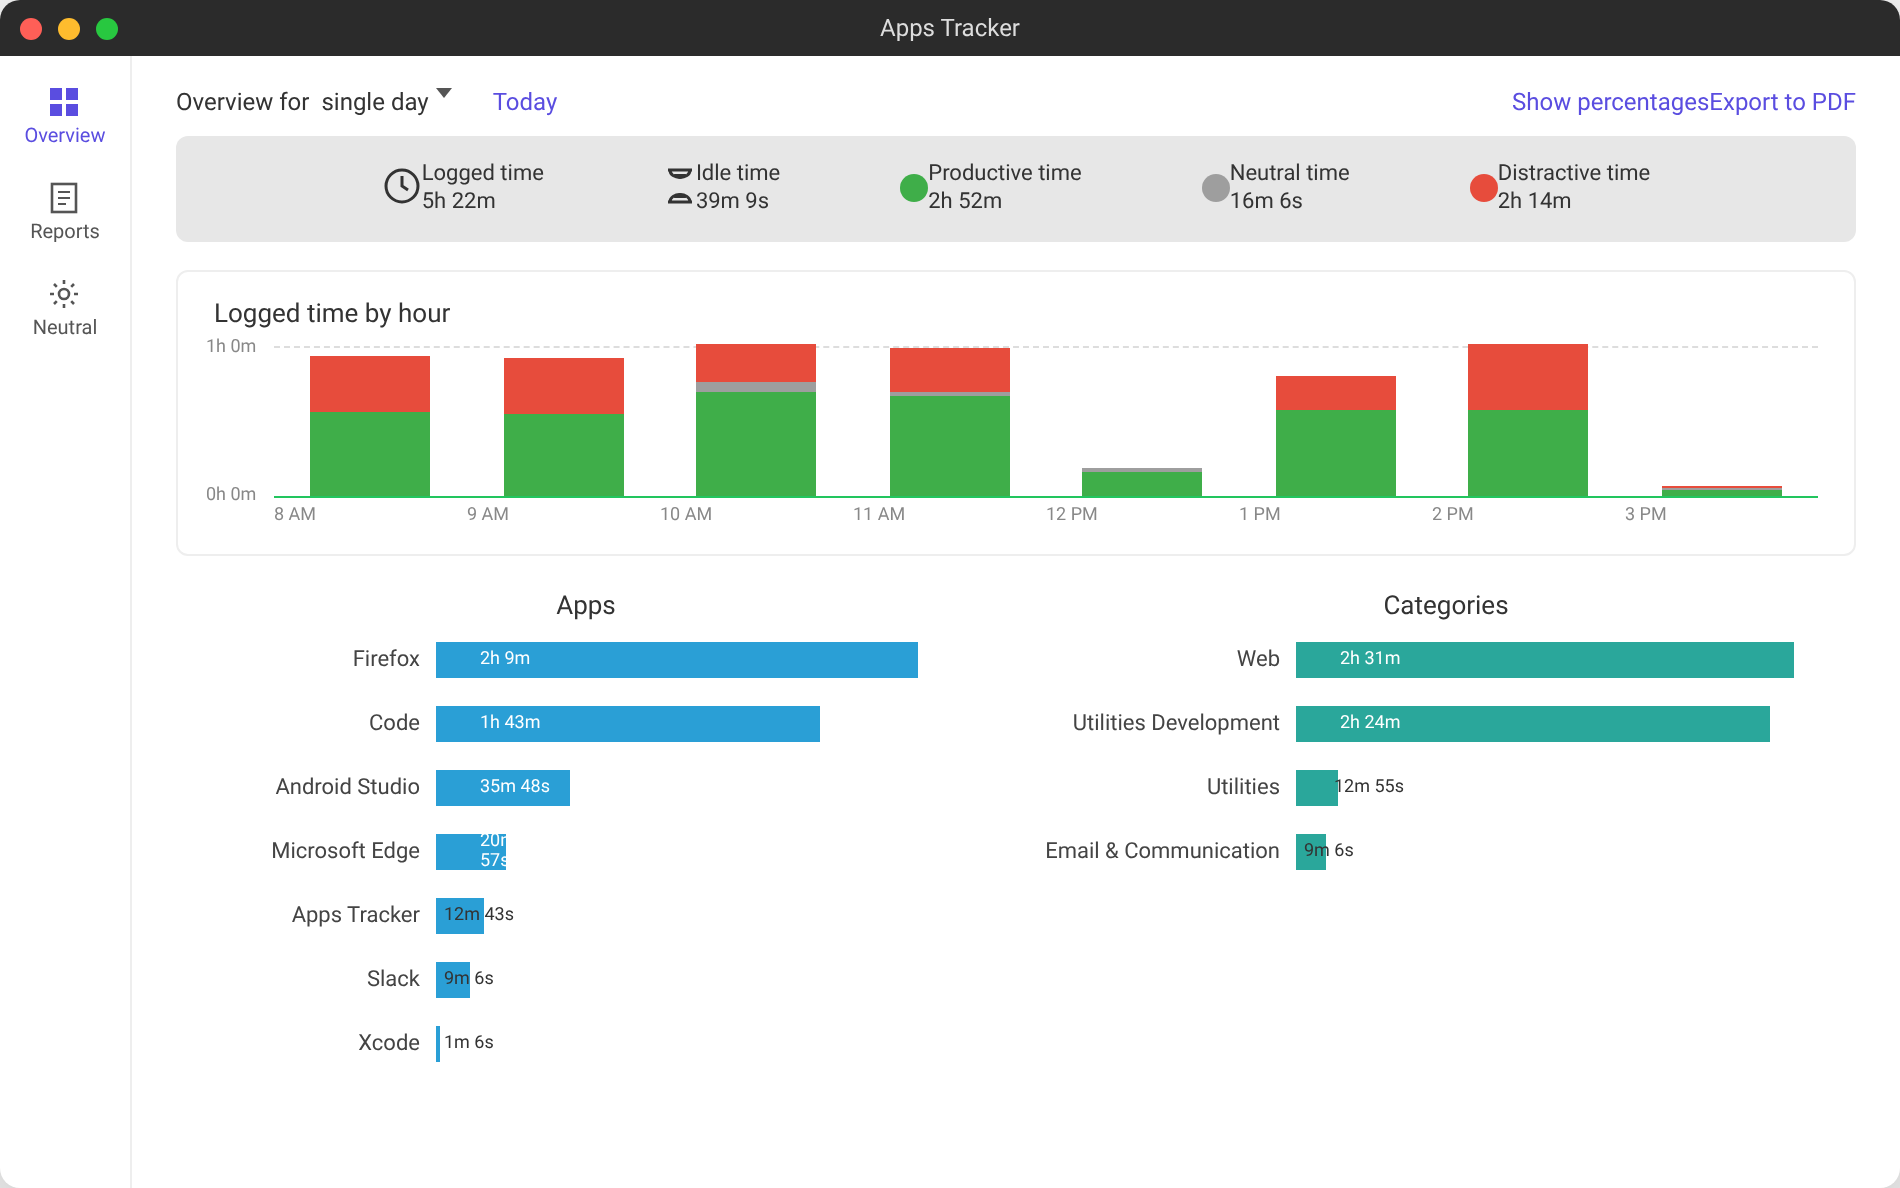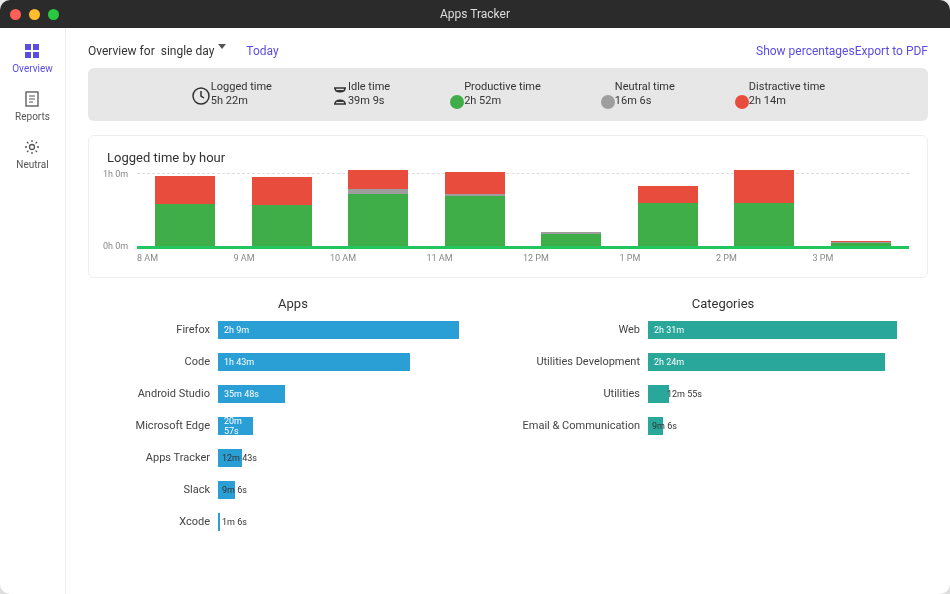--- a/index.html
+++ b/index.html
@@ -15,41 +15,41 @@
   .side-item { display:flex; flex-direction:column; align-items:center; gap:3px; font-size:10px; color:#555; cursor:pointer;}
   .side-item.active { color:#5a4de0;}
   .side-item .ico { width:18px; height:18px; display:flex; align-items:center; justify-content:center;}
   .main { flex:1; overflow:auto; padding:16px 22px;}
   .toprow { display:flex; align-items:center; justify-content:space-between; margin-bottom:10px;}
   .toprow-left { display:flex; align-items:center; gap:6px; font-size:12px; color:#333;}
   .dropdown { display:inline-flex; gap:4px; cursor:pointer;}
   .link { color:#5a4de0; cursor:pointer;}
   .toprow-right { display:flex; }
   .summary { background:#e7e7e7; border-radius:6px; padding:12px 24px; display:flex; justify-content:center; gap:60px; align-items:center;}
-  .summary-item { display:flex; align-items:flex-end; gap:0;}
+  .summary-item { display:flex; align-items:center; gap:0;}
   .summary-item .txt { display:flex; flex-direction:column; line-height:1.3;}
   .summary-item .lbl{font-size:11px;} .summary-item .val{font-size:11px;}
   .legend-dot { width:14px; height:14px; border-radius:50%;}
   .card { border:1px solid #eee; border-radius:6px; margin-top:14px; padding:14px 18px;}
   .card-title { font-size:13px; margin-bottom:8px;}
-  .hour-chart { position:relative; height:76px; margin-left:30px; border-bottom:3px solid #22c55e; border-top:1px dashed #ddd;}
+  .hour-chart { position:relative; height:76px; margin-left:30px; border-bottom:1px solid #22c55e; border-top:1px dashed #ddd;}
   .ytick{position:absolute; left:-34px; font-size:9px; color:#888;}
   .bars { position:absolute; left:0; right:0; bottom:0; top:0; display:flex; align-items:flex-end;}
   .slot { flex:1; display:flex; justify-content:center; align-items:flex-end;}
   .stack { width:60px; display:flex; flex-direction:column-reverse;}
   .seg { width:100%;}
   .xlabels{display:flex; margin-left:30px;}
   .xlabels > div{flex:1; font-size:9px; color:#888; padding-top:4px;}
   .two-col { display:flex; gap:20px; margin-top:18px;}
   .col { flex:1;}
   .col-title{ text-align:center; font-size:13px; margin-bottom:10px;}
   .hbar-row { display:flex; align-items:center; margin-bottom:14px;}
   .hbar-label { width:130px; text-align:right; font-size:11px; padding-right:8px; color:#444;}
   .hbar-track { flex:1;}
-  .hbar { height:18px; display:flex; align-items:center; padding-left:6px; color:#fff; font-size:9px;}
+  .hbar { height:18px; display:flex; align-items:center; padding-left:22px; color:#fff; font-size:9px;}
   .hbar.dark { color:#333;}
   .blue{background:#2a9fd6;}
   .teal{background:#2aa79b;}
   .chev{display:inline-block; width:0; height:0; border-left:4px solid transparent; border-right:4px solid transparent; border-top:5px solid #555;}
 </style>
 </head>
 <body>
 
 <div class="window">
   <div class="titlebar">

